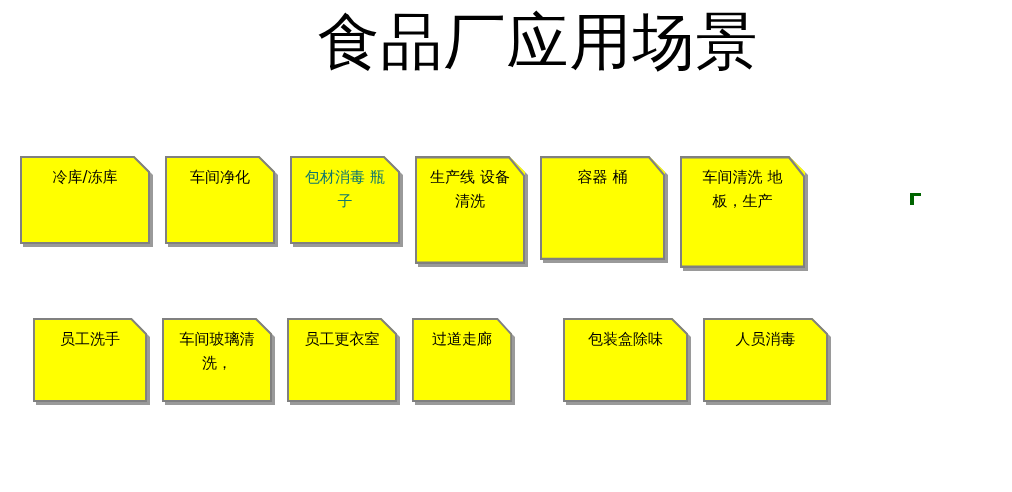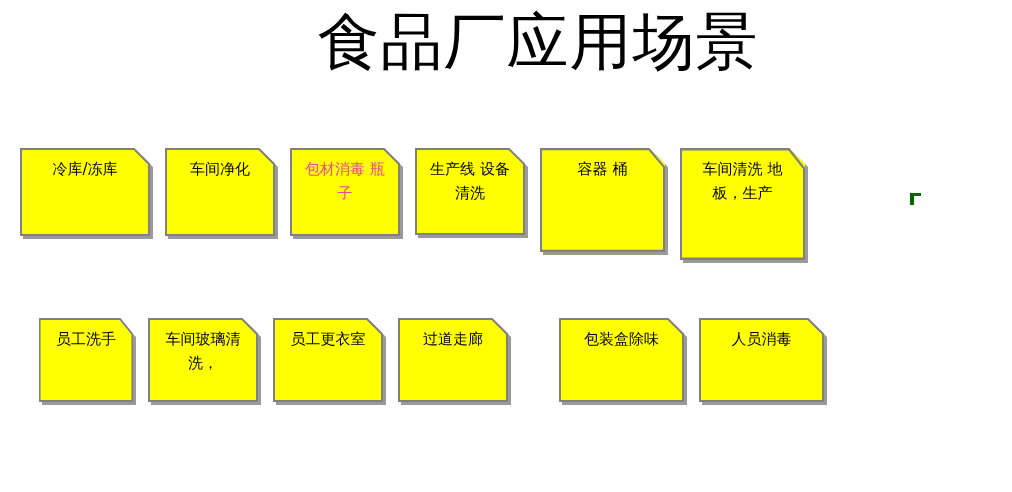--- a/index.html
+++ b/index.html
@@ -38,21 +38,21 @@
     white-space: nowrap;
     padding-left: 32px;
   }
 
   
   .card-row {
     position: absolute;
     display: flex;
     align-items: flex-start;
   }
-  #row-1 { left: 20px;  top: 148px; }
+  #row-1 { left: 20px;  top: 156px; }
   #row-2 { left: 33px;  top: 318px; }
 
   
   .card {
     position: relative;
     box-sizing: border-box;
     background: transparent;
     margin-right: 15px;
   }
   .card:last-child { margin-right: 0; }
@@ -133,23 +133,23 @@
           <polygon points="1,1 94,1 109,16 109,87 1,87" stroke="#808080"></polygon>
         </svg>
         <span class="card-label" style="color: #000000;">车间净化</span>
       </div>
       <div class="card" style="width: 110px; height: 88px;">
         <div class="card-shadow" style="background: rgb(154, 154, 154);"></div>
         <div class="card-face" style="background: rgb(255, 255, 0);"></div>
         <svg class="card-border" viewBox="0 0 110 88" preserveAspectRatio="none">
           <polygon points="1,1 94,1 109,16 109,87 1,87" stroke="#808080"></polygon>
         </svg>
-        <span class="card-label" style="color: #ec4899;">包材消毒 瓶子</span>
-      </div>
-      <div class="card" style="width: 110px; height: 87px;">
+        <span class="card-label" style="color: #0f766e;">包材消毒 瓶子</span>
+      </div>
+      <div class="card" style="width: 110px; height: 108px;">
         <div class="card-shadow" style="background: rgb(154, 154, 154);"></div>
         <div class="card-face" style="background: rgb(255, 255, 0);"></div>
         <svg class="card-border" viewBox="0 0 110 88" preserveAspectRatio="none">
           <polygon points="1,1 94,1 109,16 109,87 1,87" stroke="#808080"></polygon>
         </svg>
         <span class="card-label" style="color: rgb(0, 0, 0);">生产线 设备清洗</span>
       </div>
       <div class="card" style="width: 125px; height: 104px;">
         <div class="card-shadow" style="background: rgb(154, 154, 154);"></div>
         <div class="card-face" style="background: rgb(255, 255, 0);"></div>
@@ -161,21 +161,21 @@
       <div class="card" style="width: 125px; height: 112px;">
         <div class="card-shadow" style="background: rgb(154, 154, 154);"></div>
         <div class="card-face" style="background: rgb(255, 255, 0);"></div>
         <svg class="card-border" viewBox="0 0 125 88" preserveAspectRatio="none">
           <polygon points="1,1 109,1 124,16 124,87 1,87" stroke="#808080"></polygon>
         </svg>
         <span class="card-label" style="color: rgb(0, 0, 0);">车间清洗 地板，生产</span>
       </div>
     </div>
   <div id="row-2" class="card-row">
-      <div class="card" style="width: 94px; height: 84px; margin-left: 6px;">
+      <div class="card" style="width: 114px; height: 84px;">
         <div class="card-shadow" style="background: rgb(154, 154, 154);"></div>
         <div class="card-face" style="background: rgb(255, 255, 0);"></div>
         <svg class="card-border" viewBox="0 0 117 84" preserveAspectRatio="none">
           <polygon points="1,1 101,1 116,16 116,83 1,83" stroke="#808080"></polygon>
         </svg>
         <span class="card-label" style="color: rgb(0, 0, 0);">员工洗手</span>
       </div>
       <div class="card" style="width: 110px; height: 84px;">
         <div class="card-shadow" style="background: rgb(154, 154, 154);"></div>
         <div class="card-face" style="background: rgb(255, 255, 0);"></div>
@@ -185,21 +185,21 @@
         <span class="card-label" style="color: rgb(0, 0, 0);">车间玻璃清洗，</span>
       </div>
       <div class="card" style="width: 110px; height: 84px;">
         <div class="card-shadow" style="background: rgb(154, 154, 154);"></div>
         <div class="card-face" style="background: rgb(255, 255, 0);"></div>
         <svg class="card-border" viewBox="0 0 110 84" preserveAspectRatio="none">
           <polygon points="1,1 94,1 109,16 109,83 1,83" stroke="#808080"></polygon>
         </svg>
         <span class="card-label" style="color: rgb(0, 0, 0);">员工更衣室</span>
       </div>
-      <div class="card" style="width: 110px; height: 84px;">
+      <div class="card" style="width: 100px; height: 84px;">
         <div class="card-shadow" style="background: rgb(154, 154, 154);"></div>
         <div class="card-face" style="background: rgb(255, 255, 0);"></div>
         <svg class="card-border" viewBox="0 0 110 84" preserveAspectRatio="none">
           <polygon points="1,1 94,1 109,16 109,83 1,83" stroke="#808080"></polygon>
         </svg>
         <span class="card-label" style="color: rgb(0, 0, 0);">过道走廊</span>
       </div>
       <div class="card" style="width: 125px; height: 84px; margin-left: 36px;">
         <div class="card-shadow" style="background: rgb(154, 154, 154);"></div>
         <div class="card-face" style="background: rgb(255, 255, 0);"></div>

